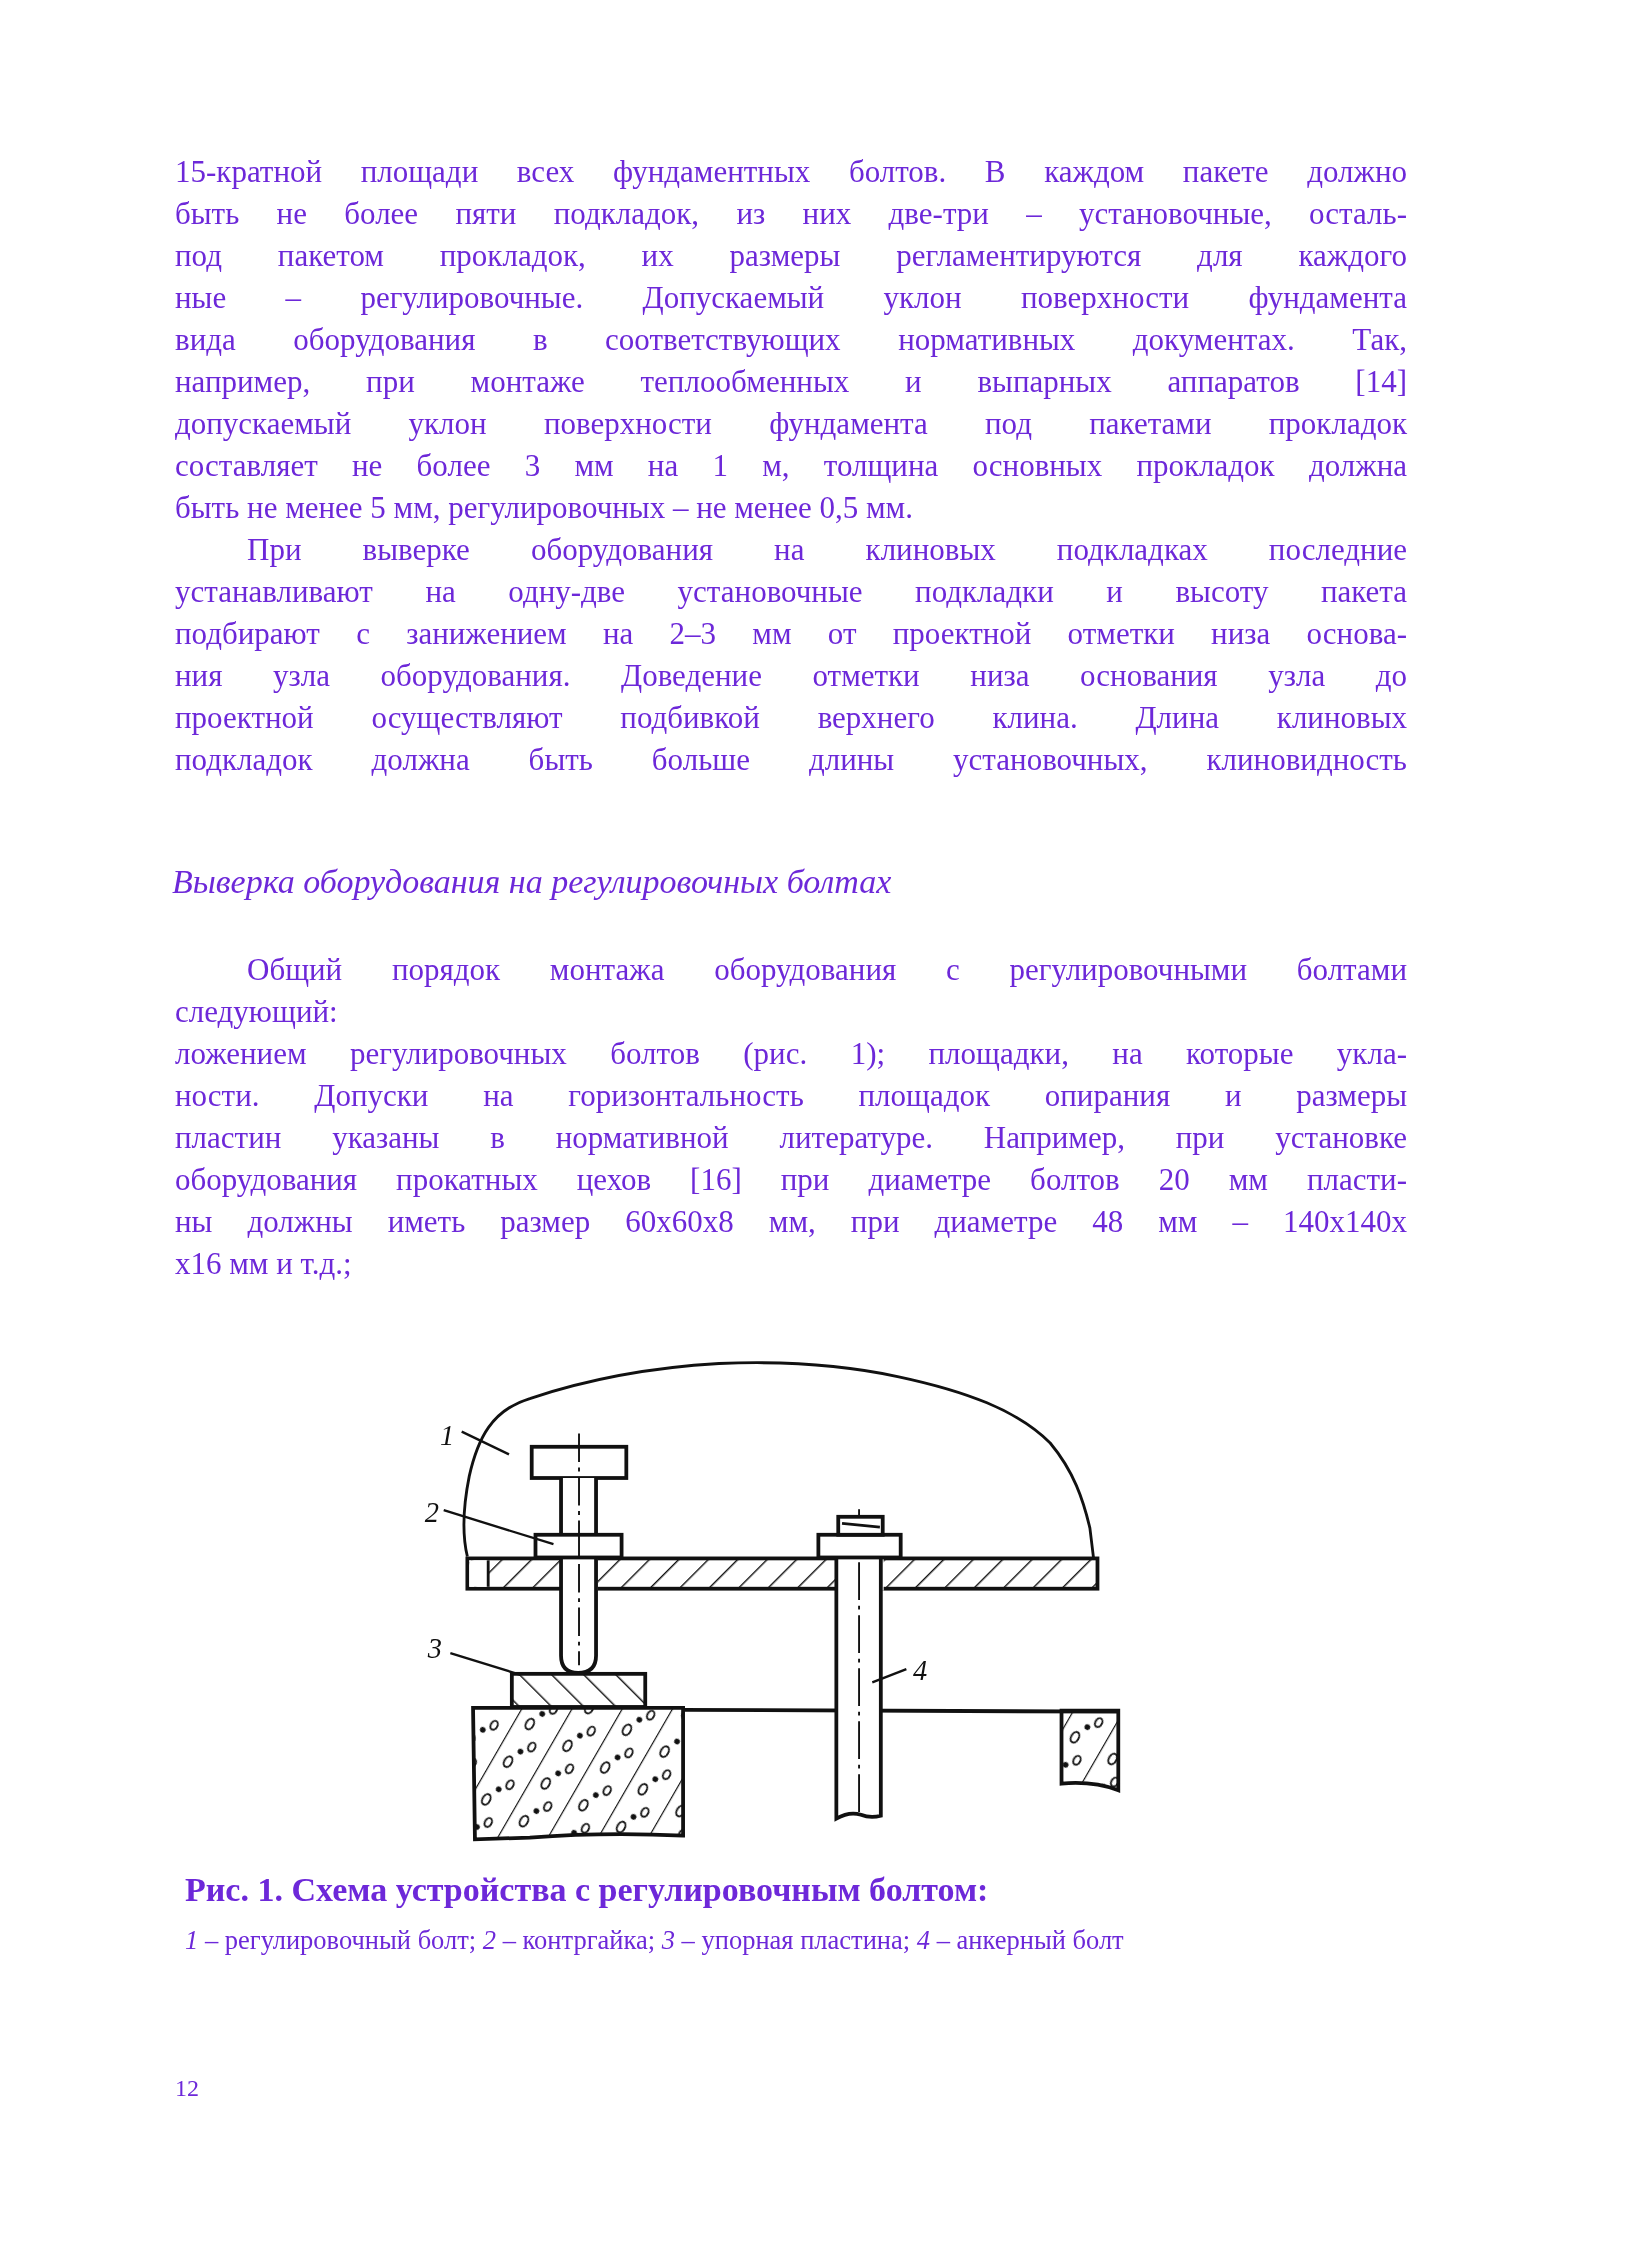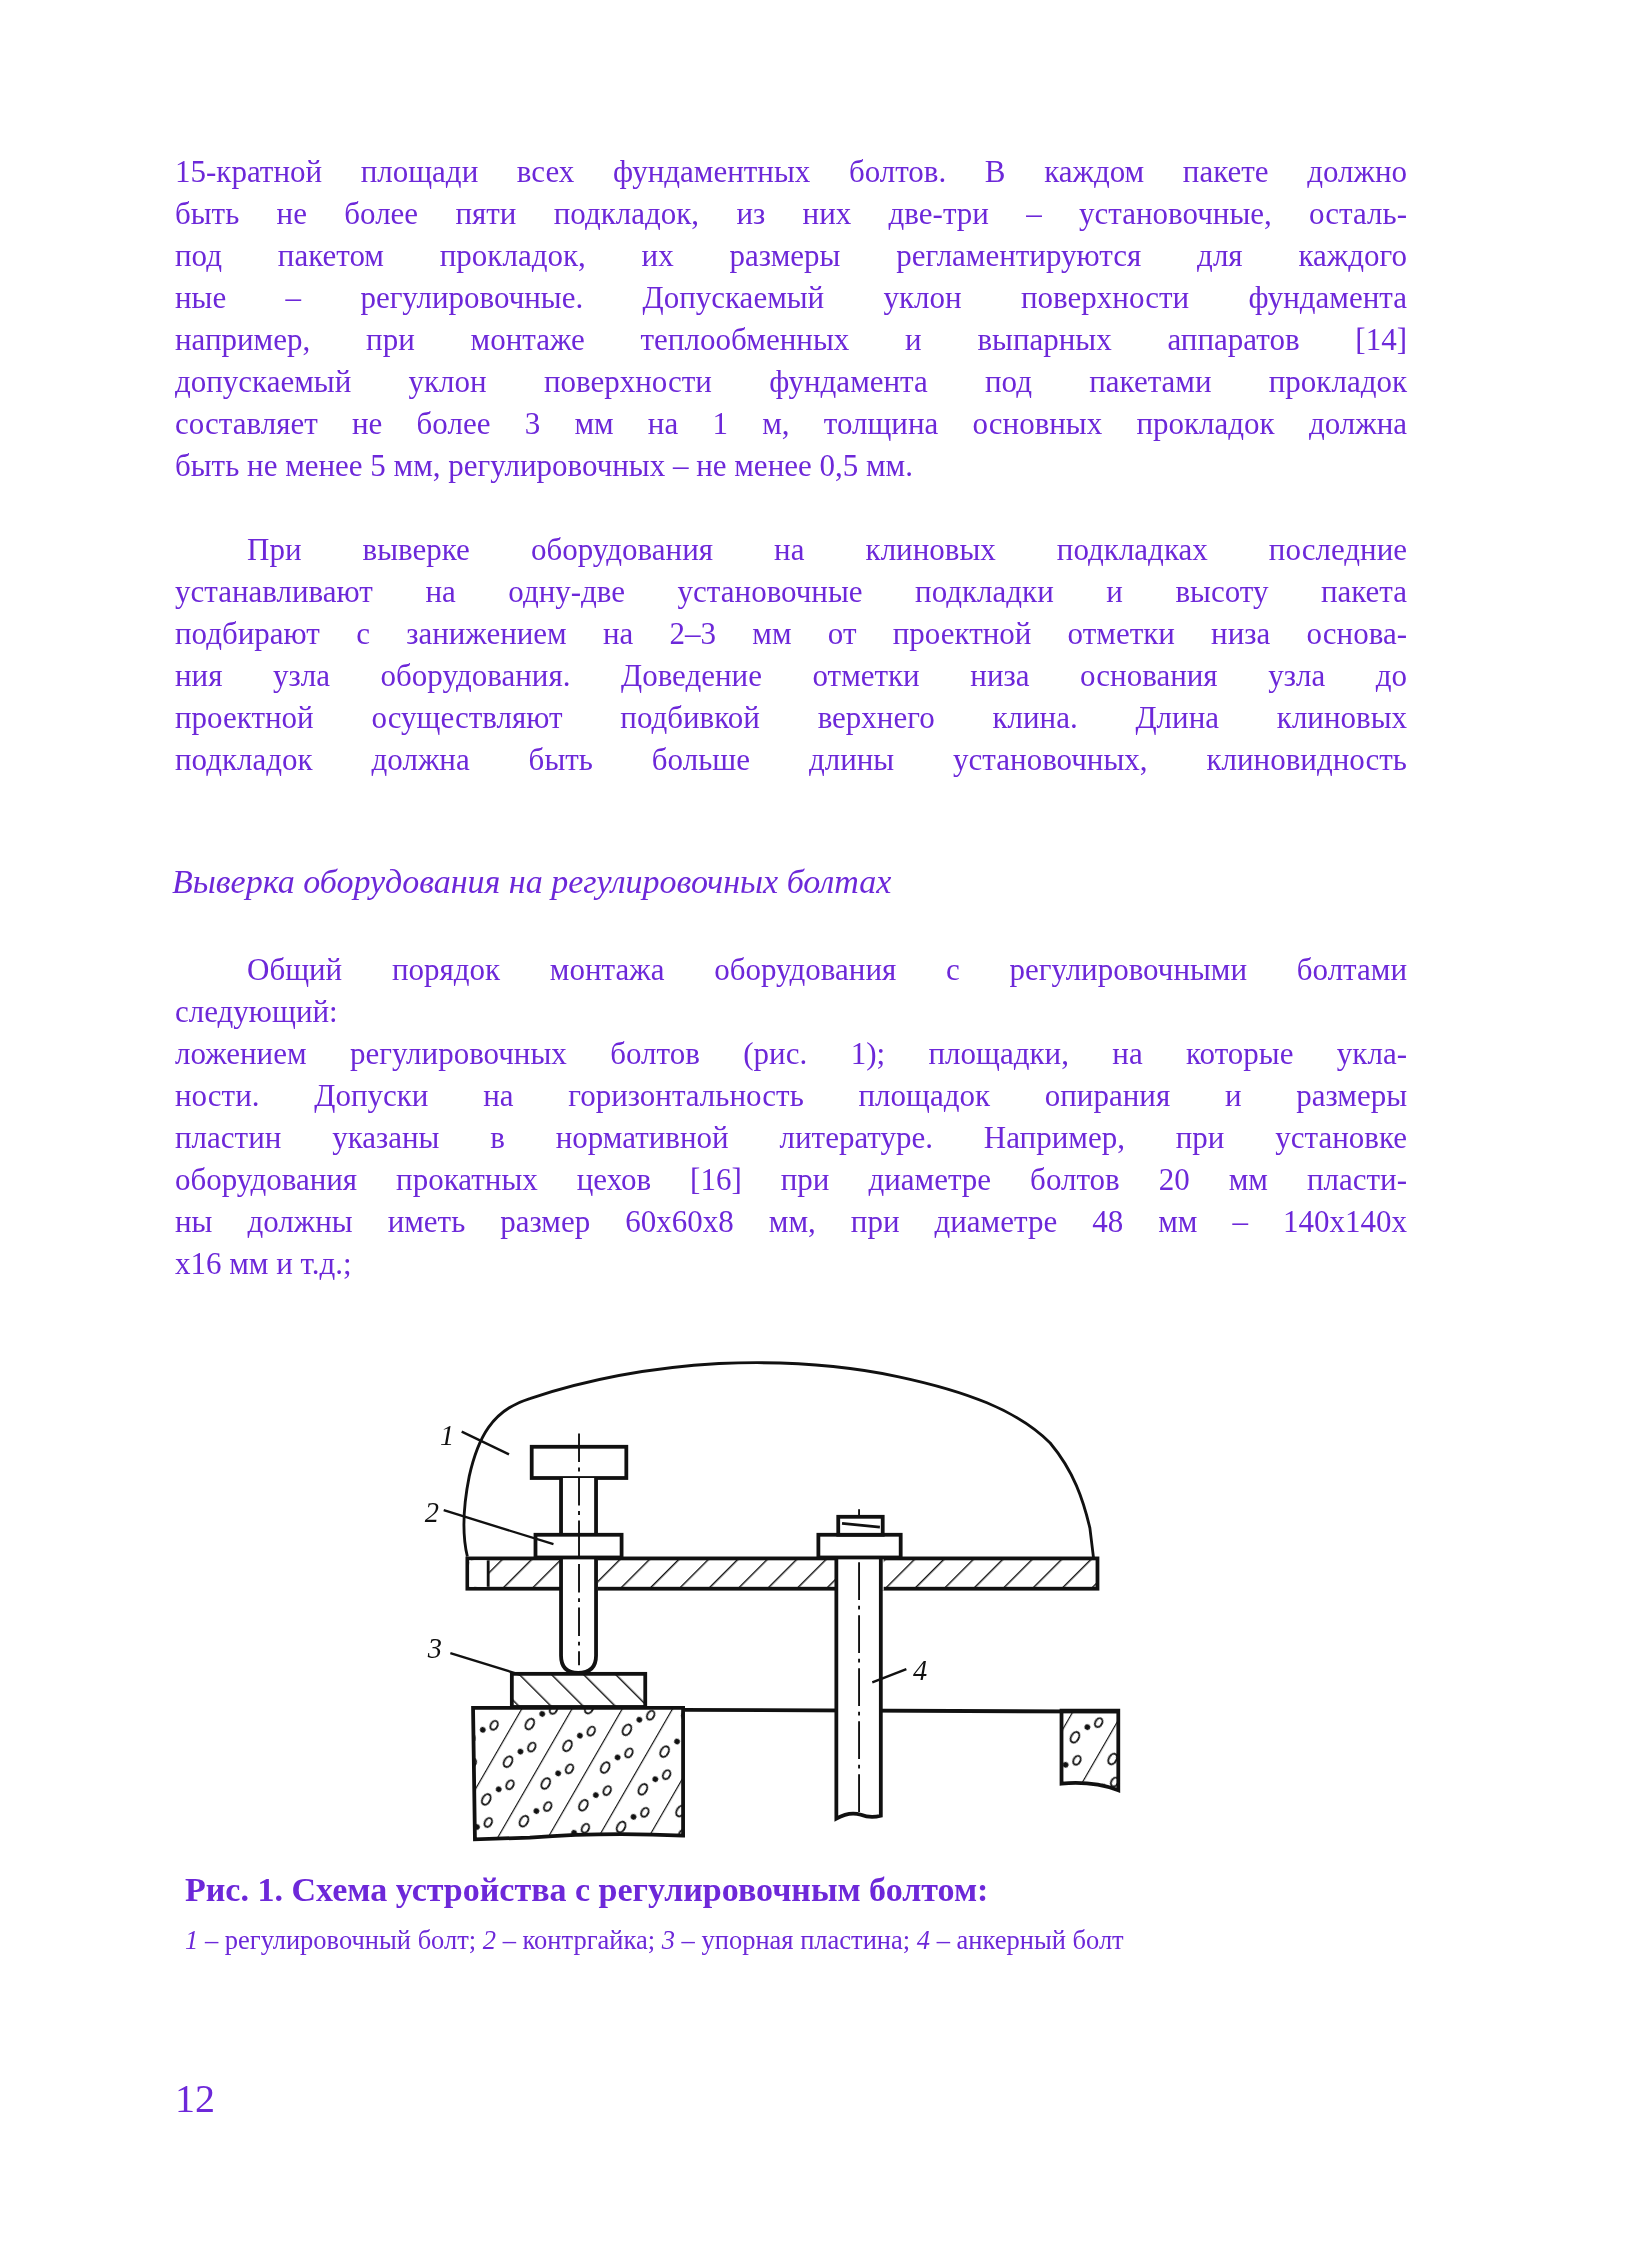--- a/index.html
+++ b/index.html
@@ -11,34 +11,35 @@
   .line { display: block; height: 42px; white-space: nowrap; text-align: justify; text-align-last: justify; }
   .line.last { text-align-last: left; }
   .indent { padding-left: 72px; }
   .heading { position: absolute; left: 172px; top: 861px; font-family: "Liberation Serif", "DejaVu Serif", serif;
              font-style: italic; font-size: 34px; line-height: 42px; white-space: nowrap; }
   .cap-title { position: absolute; left: 185px; top: 1871px; font-family: "Liberation Serif", "DejaVu Serif", serif;
                font-weight: bold; font-size: 34px; white-space: nowrap; }
   .cap-legend { position: absolute; left: 185px; top: 1923px; width: 1221px; font-family: Liberation Serif, serif;
                 font-size: 26.5px; line-height: 35px; }
   .cap-legend i { font-style: italic; }
-  .pagenum { position: absolute; left: 175px; top: 2075px; font-family: "Liberation Serif", "DejaVu Serif", serif; font-size: 40px; }
+  .pagenum { position: absolute; left: 175px; top: 2075px; font-family: "Liberation Serif", "DejaVu Serif", serif; font-size: 24px; }
   svg.fig { position: absolute; left: 0; top: 0; }
   .figlabel { font-family: "Liberation Serif", "DejaVu Serif", serif; font-style: italic; font-size: 30px; fill: #111; }
 </style>
 </head>
 <body>
 
 <div class="page">
 
   <div class="txt" style="top:151px;">
     <span class="line">15-кратной площади всех фундаментных болтов. В каждом пакете должно</span>
     <span class="line">быть не более пяти подкладок, из них две-три – установочные, осталь-</span>
     <span class="line">под пакетом прокладок, их размеры регламентируются для каждого</span>
     <span class="line">ные – регулировочные. Допускаемый уклон поверхности фундамента</span>
+    <span class="line">вида оборудования в соответствующих нормативных документах. Так,</span>
     <span class="line">например, при монтаже теплообменных и выпарных аппаратов [14]</span>
     <span class="line">допускаемый уклон поверхности фундамента под пакетами прокладок</span>
     <span class="line">составляет не более 3 мм на 1 м, толщина основных прокладок должна</span>
     <span class="line last">быть не менее 5 мм, регулировочных – не менее 0,5 мм.</span>
   </div>
 
   <div class="txt" style="top:529px;">
     <span class="line indent">При выверке оборудования на клиновых подкладках последние</span>
     <span class="line">устанавливают на одну-две установочные подкладки и высоту пакета</span>
     <span class="line">подбирают с занижением на 2–3 мм от проектной отметки низа основа-</span>

